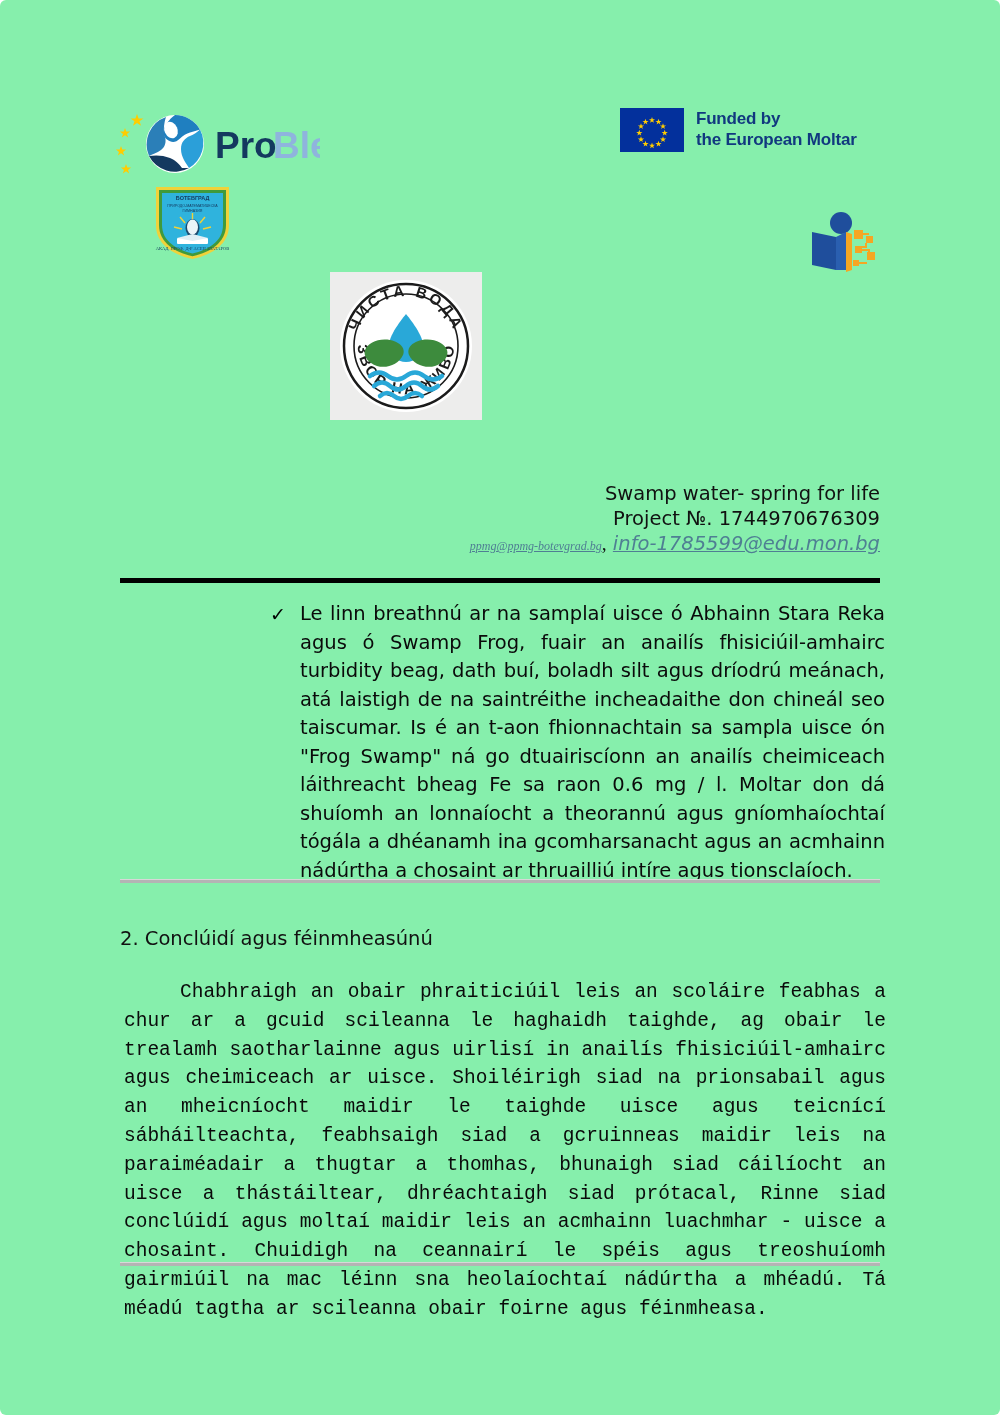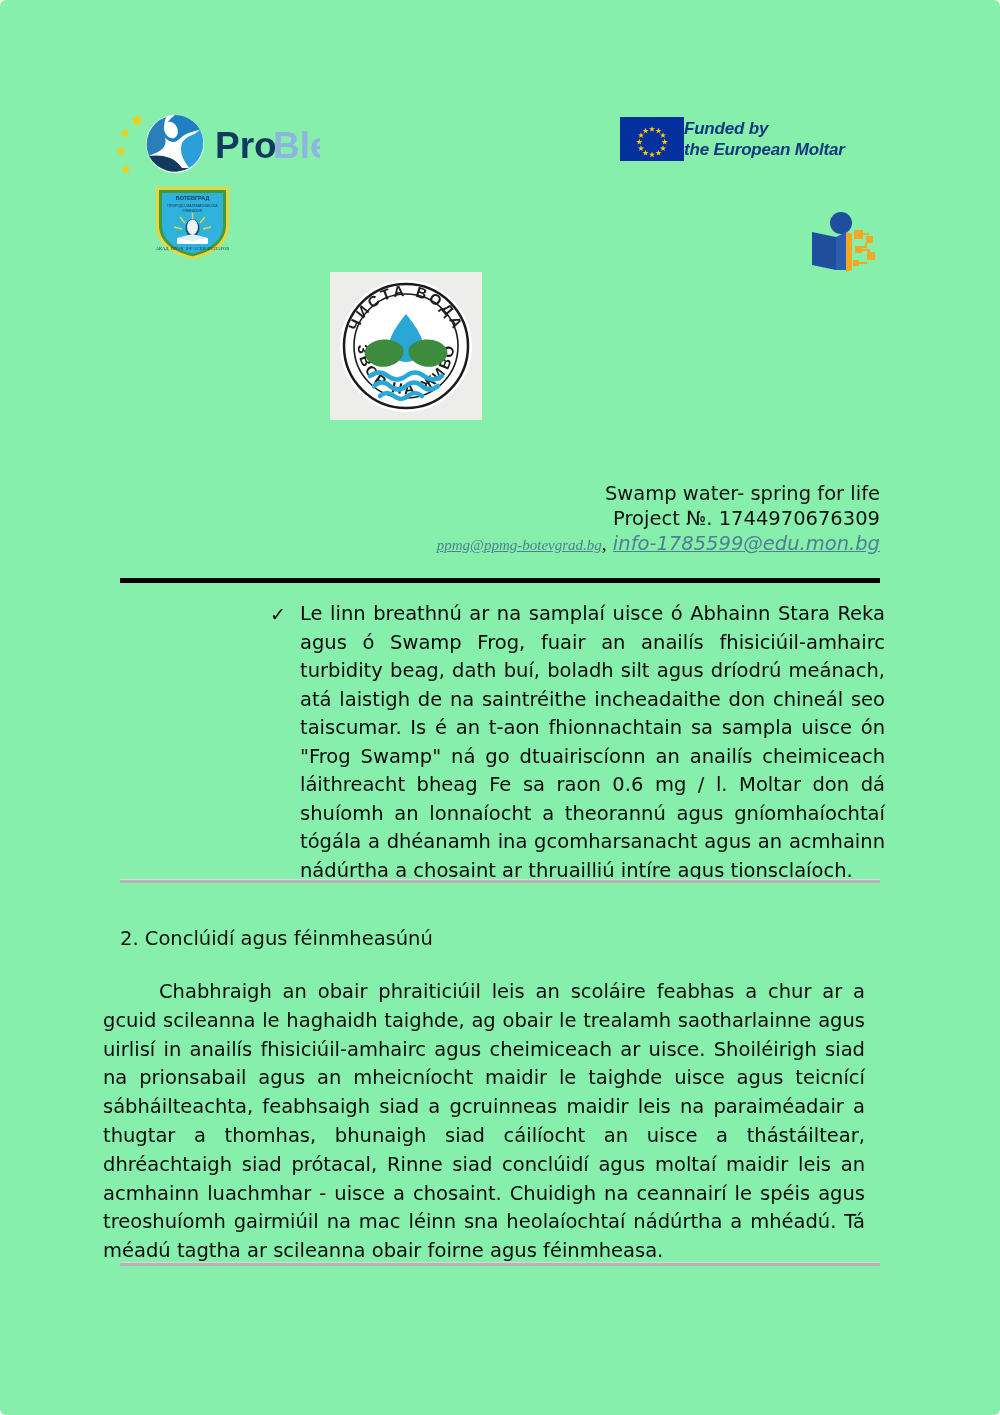--- a/index.html
+++ b/index.html
@@ -31,23 +31,22 @@
     width: 205px;
     height: 72px;
   }
   .logo-eu {
     position: absolute;
     left: 620px;
     top: 108px;
     width: 240px;
     height: 62px;
     display: flex;
-    align-items: center;
-    gap: 0;
-    font-style: italic;
+    align-items: flex-start;
+    gap: 12px;
   }
   .eu-flag {
     width: 64px;
     height: 44px;
     background: #053striped;
     background: #03309c;
     position: relative;
     flex: none;
   }
   .eu-text {
@@ -101,21 +100,21 @@
     white-space: nowrap;
   }
   .email-line {
     display: block;
     text-align: right;
     white-space: nowrap;
   }
   a.mail-serif {
     font-family: "Liberation Serif", serif;
     font-style: italic;
-    font-size: 15px;
+    font-size: 12px;
     color: #4f7f93;
     text-decoration: underline;
   }
   a.mail-sans {
     font-family: "DejaVu Sans", sans-serif;
     font-style: italic;
     font-size: 19.5px;
     color: #4f7f93;
     text-decoration: underline;
   }
@@ -173,29 +172,30 @@
     left: 120px;
     top: 925px;
     font-size: 19.5px;
     line-height: 28px;
     color: #111;
   }
 
   
   .body-par {
     position: absolute;
-    left: 103px;
+    left: 124px;
     top: 978px;
     width: 762px;
     font-size: 19.5px;
     line-height: 28.8px;
     text-align: justify;
     text-justify: inter-word;
     text-indent: 56px;
     color: #0a0a0a;
+    font-family: Liberation Mono, monospace;
   }
 </style>
 </head>
 <body>
 
 <div class="page">
 
   <div class="logo-probleu">
     <svg viewBox="0 0 205 72" width="205" height="72" aria-hidden="true">
       <g fill="#ffcc00">

